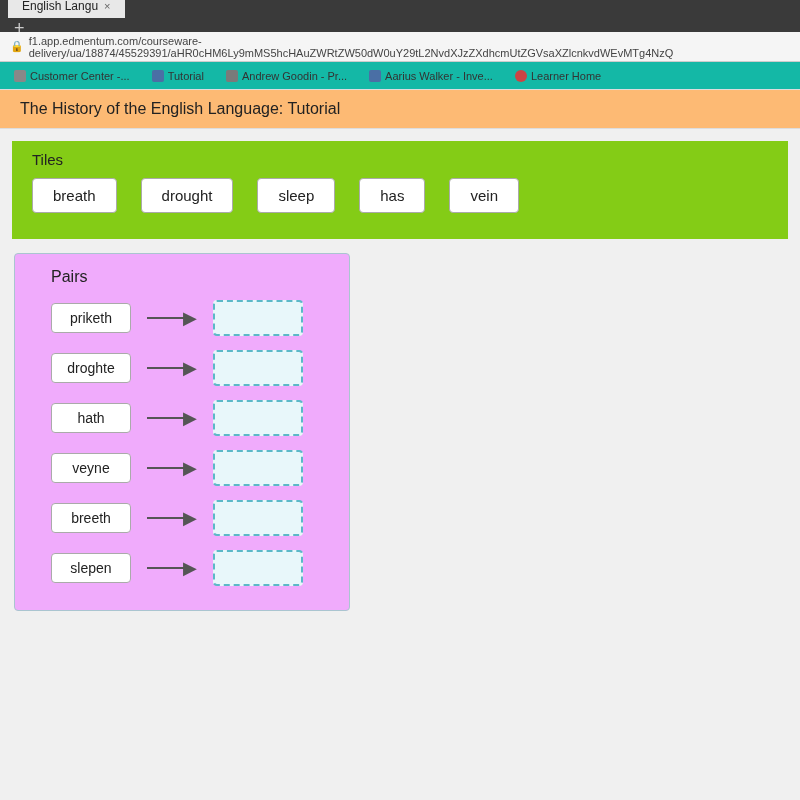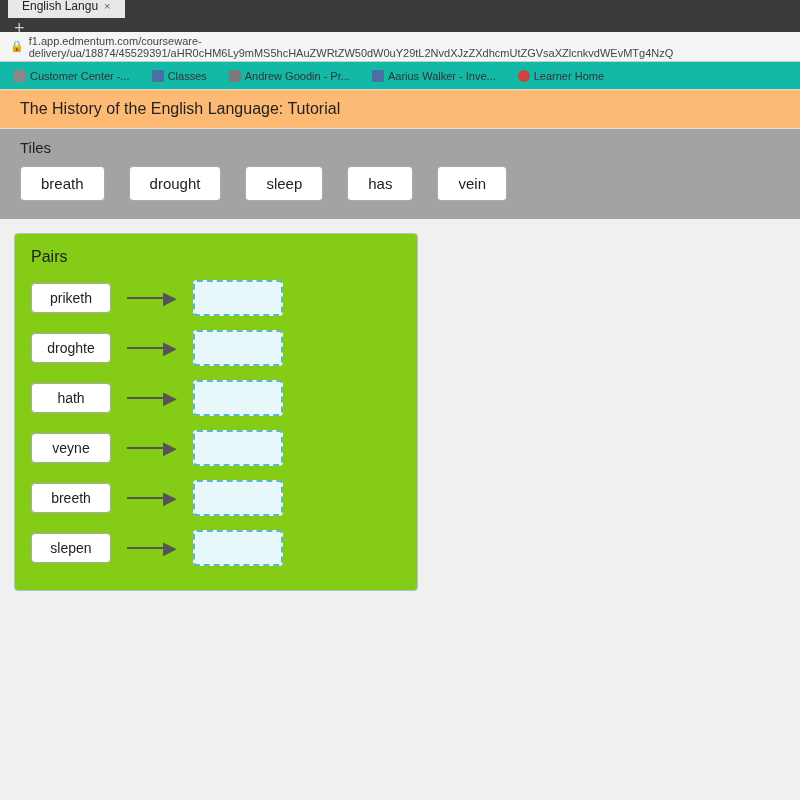--- a/index.html
+++ b/index.html
@@ -104,23 +104,23 @@
       background: #fdba74;
       padding: 10px 20px;
       font-size: 16px;
       color: #222;
       font-weight: normal;
       border-bottom: 1px solid #ddd;
     }
 
     
     .tiles-section {
-      background: #a3a3a3;
-      padding: 10px 20px 18px 20px;
-      margin: 0;
+      background: #84cc16;
+      padding: 10px 20px 26px 20px;
+      margin: 12px;
     }
     .tiles-label {
       font-size: 15px;
       color: #222;
       margin-bottom: 10px;
     }
     .tiles-container {
       display: flex;
       flex-wrap: wrap;
       gap: 24px;
@@ -131,26 +131,26 @@
       border-radius: 4px;
       padding: 8px 20px;
       font-size: 15px;
       color: #222;
       cursor: grab;
       user-select: none;
     }
 
     
     .pairs-section {
-      background: #84cc16;
+      background: #f0abfc;
       margin: 14px 14px;
       border: 1px solid #aac5d0;
       border-radius: 4px;
-      padding: 14px 20px 10px 16px;
-      width: 404px;
+      padding: 14px 20px 10px 36px;
+      width: 336px;
     }
     .pairs-label {
       font-size: 16px;
       color: #222;
       margin-bottom: 14px;
     }
     .pair-row {
       display: flex;
       align-items: center;
       margin-bottom: 14px;
@@ -212,21 +212,21 @@
   <span>f1.app.edmentum.com/courseware-delivery/ua/18874/45529391/aHR0cHM6Ly9mMS5hcHAuZWRtZW50dW0uY29tL2NvdXJzZXdhcmUtZGVsaXZlcnkvdWEvMTg4NzQ</span>
 </div>
 
 <div class="bookmarks-bar">
   <div class="bookmark-item">
     <span class="bookmark-icon"></span>
     <span>Customer Center -...</span>
   </div>
   <div class="bookmark-item">
     <span class="bookmark-icon" style="background:#4a6fa5;"></span>
-    <span>Classes</span>
+    <span>Tutorial</span>
   </div>
   <div class="bookmark-item">
     <span class="bookmark-icon" style="background:#7a7a7a;"></span>
     <span>Andrew Goodin - Pr...</span>
   </div>
   <div class="bookmark-item">
     <span class="bookmark-icon" style="background:#4a6fa5;"></span>
     <span>Aarius Walker - Inve...</span>
   </div>
   <div class="bookmark-item">

